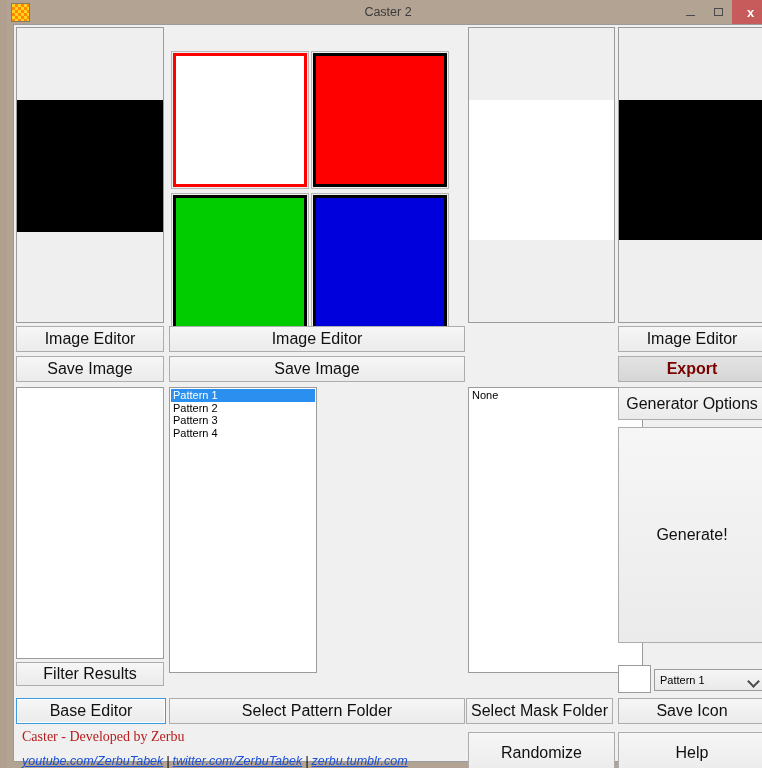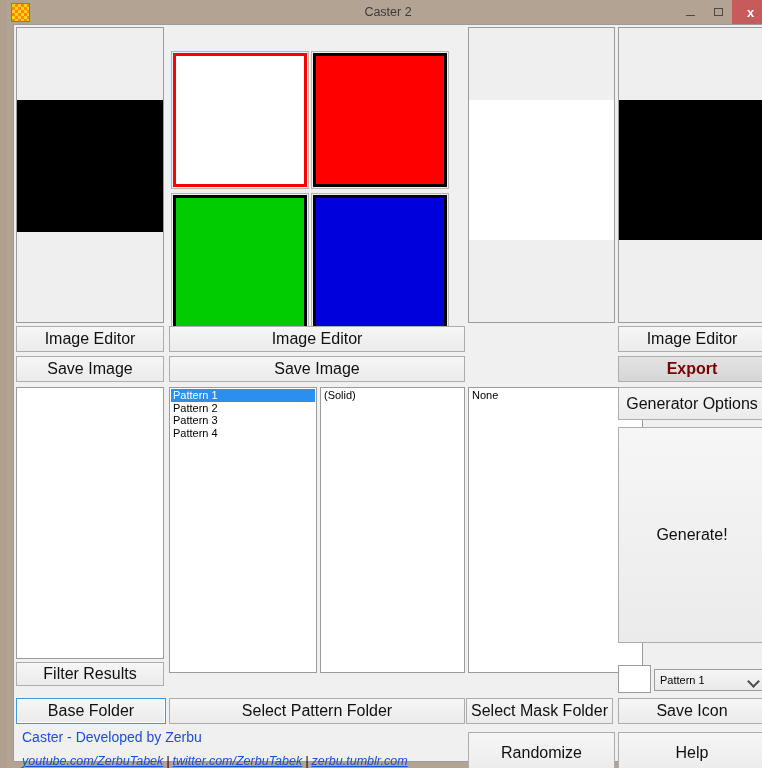--- a/index.html
+++ b/index.html
@@ -115,22 +115,22 @@
     border-left:2px solid #4a4a4a;border-bottom:2px solid #4a4a4a;
     transform:rotate(-45deg);
   }
   .swatch{
     position:absolute;box-sizing:border-box;
     background:#ffffff;border:1px solid #9b9b9b;
   }
 
   
   .footer-line1{
-    position:absolute;font-size:14px;color:#1d4ed8;
-    font-family:Liberation Sans, sans-serif;
+    position:absolute;font-size:14px;color:#b91c1c;
+    font-family:Liberation Serif, serif;
     white-space:nowrap;
   }
   .footer-line2{
     position:absolute;font-size:12.5px;white-space:nowrap;
     font-family:"Liberation Sans", sans-serif;
     font-style:italic;
   }
   .footer-line2 a{color:#1a4fd6;text-decoration:underline;cursor:pointer;}
   .footer-line2 .sep{color:#000;text-decoration:none;padding:0 3px;}
 </style>
@@ -191,44 +191,41 @@
 
     <div class="listbox" style="left:2px;top:362px;width:148px;height:272px;"></div>
 
     <div class="listbox" style="left:155px;top:362px;width:148px;height:286px;">
       <div class="li sel">Pattern 1</div>
       <div class="li">Pattern 2</div>
       <div class="li">Pattern 3</div>
       <div class="li">Pattern 4</div>
     </div>
 
-    <div class="listbox" style="left:306px;top:362px;width:145px;height:286px;">
-      <div class="li">(Solid)</div>
-    </div>
 
     <div class="listbox" style="left:454px;top:362px;width:175px;height:286px;">
       <div class="li">None</div>
     </div>
 
     <div class="btn" style="left:604px;top:362px;width:148px;height:33px;">Generator Options</div>
 
     <div class="btn" style="left:604px;top:402px;width:148px;height:216px;">Generate!</div>
 
     <div class="swatch" style="left:604px;top:640px;width:33px;height:28px;"></div>
 
     <div class="combo" style="left:640px;top:644px;width:112px;height:22px;">
       <span>Pattern 1</span>
       <span class="chev"></span>
     </div>
 
     <div class="btn" style="left:604px;top:673px;width:148px;height:26px;">Save Icon</div>
 
     <div class="btn" style="left:2px;top:637px;width:148px;height:24px;">Filter Results</div>
 
-    <div class="btn focused" style="left:2px;top:673px;width:150px;height:26px;">Base Folder</div>
+    <div class="btn focused" style="left:2px;top:673px;width:150px;height:26px;">Base Editor</div>
 
     <div class="btn" style="left:155px;top:673px;width:296px;height:26px;">Select Pattern Folder</div>
 
     <div class="btn" style="left:452px;top:673px;width:147px;height:26px;">Select Mask Folder</div>
 
     <div class="btn" style="left:454px;top:707px;width:147px;height:42px;">Randomize</div>
 
     <div class="btn" style="left:604px;top:707px;width:148px;height:42px;">Help</div>
 
     <div class="footer-line1" style="left:8px;top:704px;">Caster - Developed by Zerbu</div>

